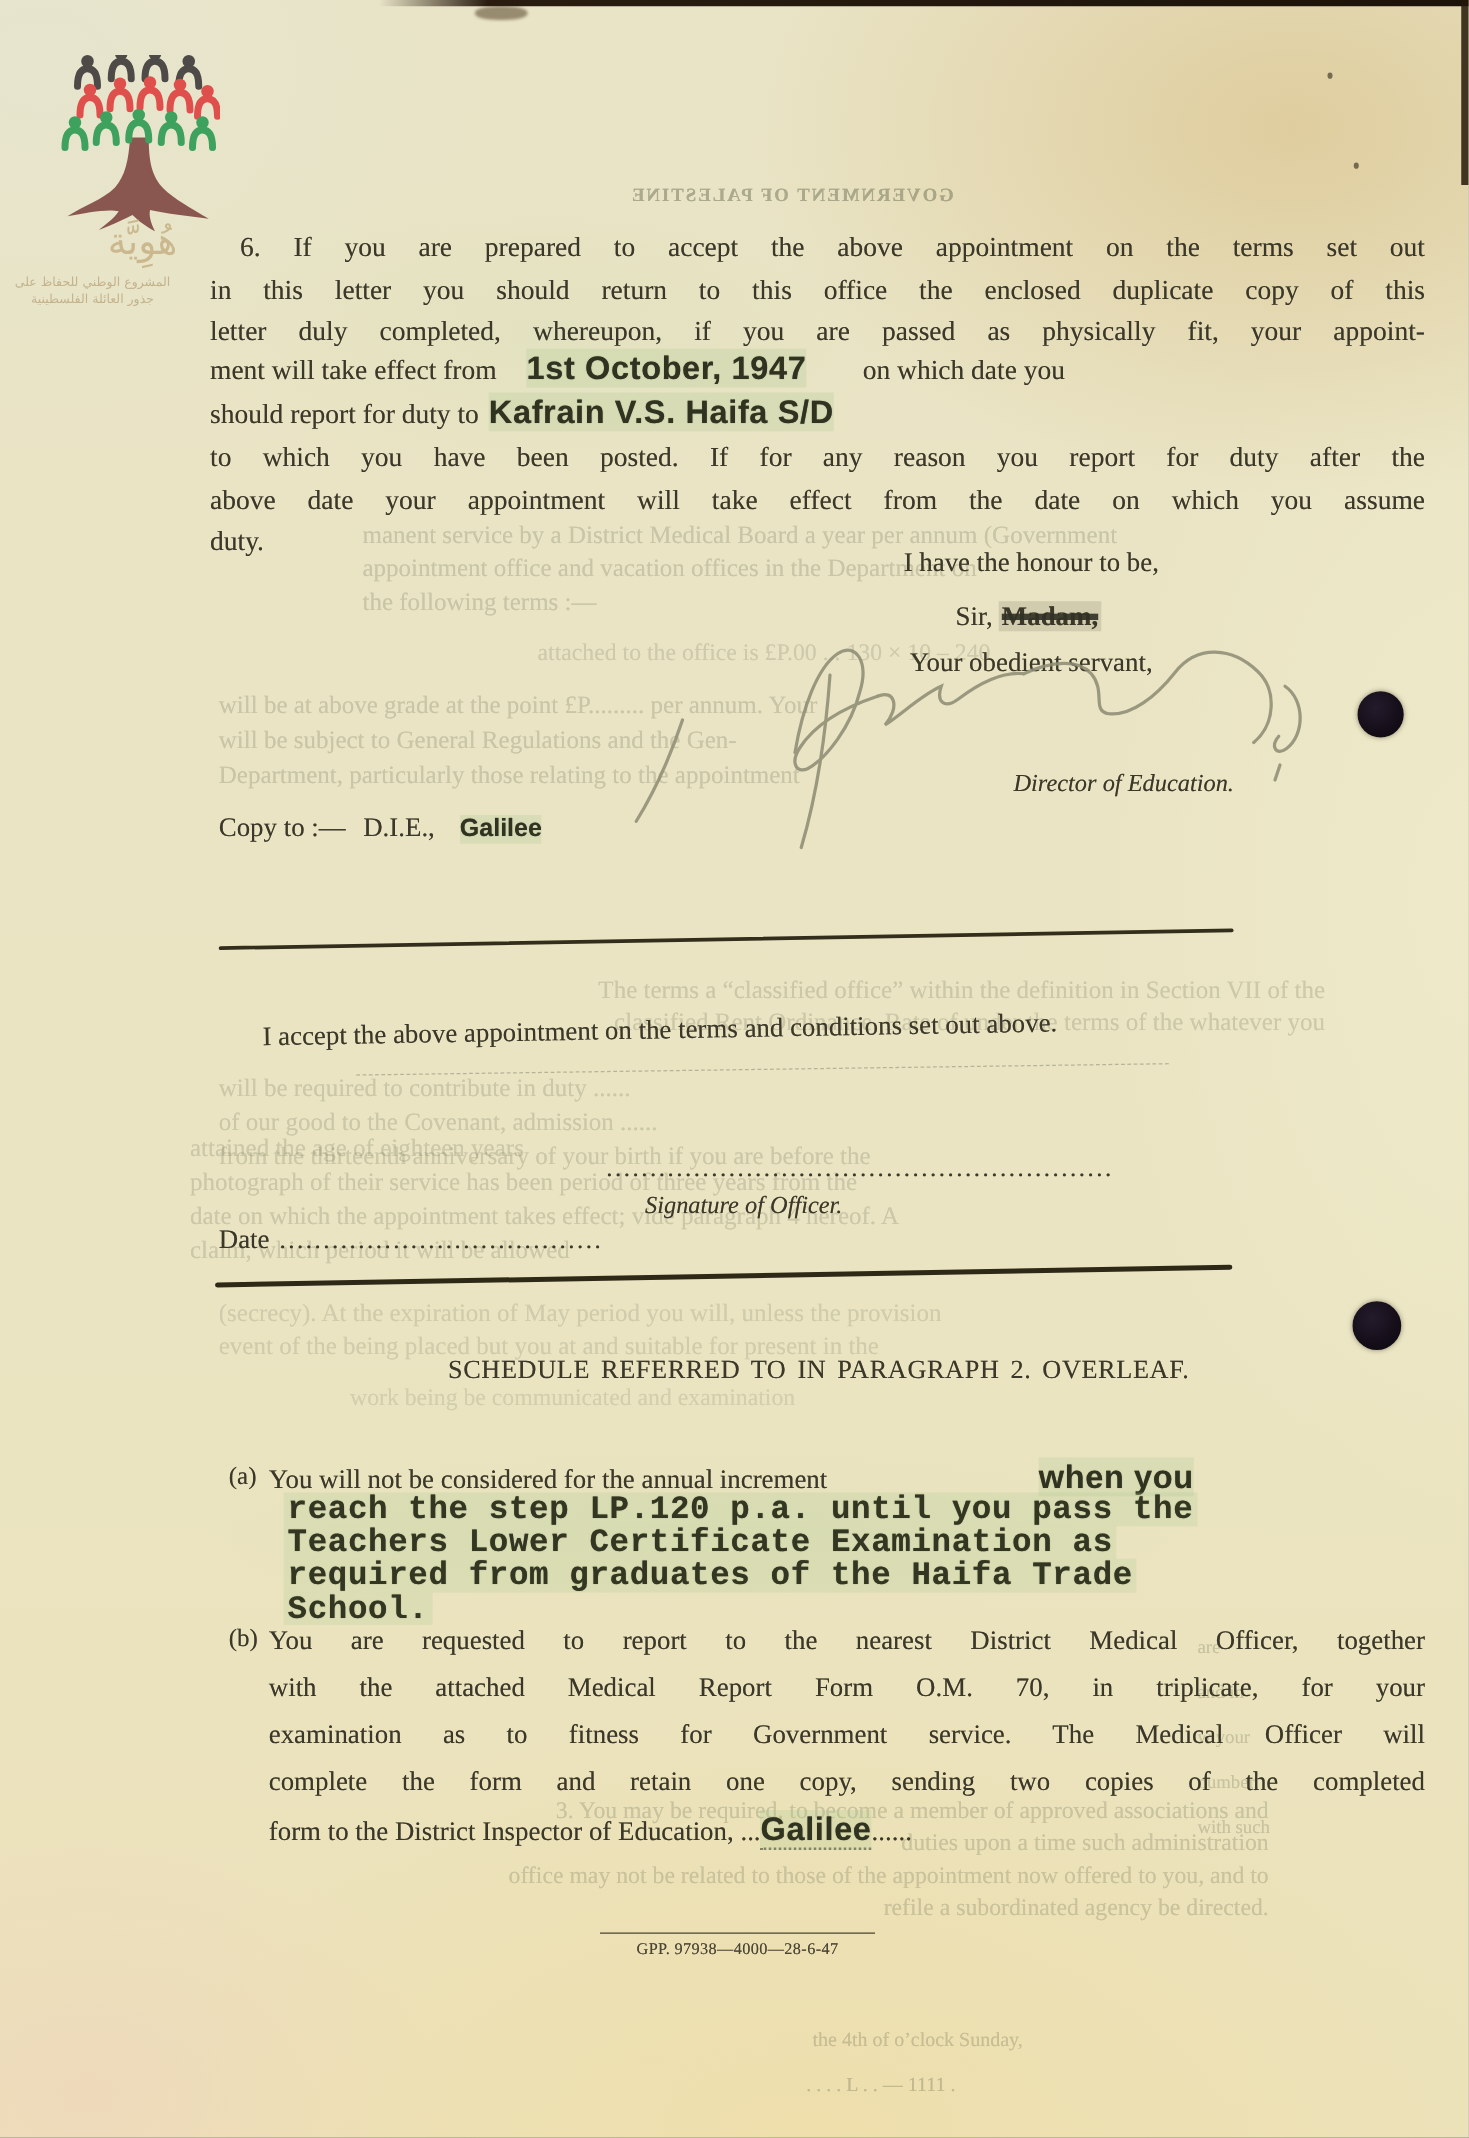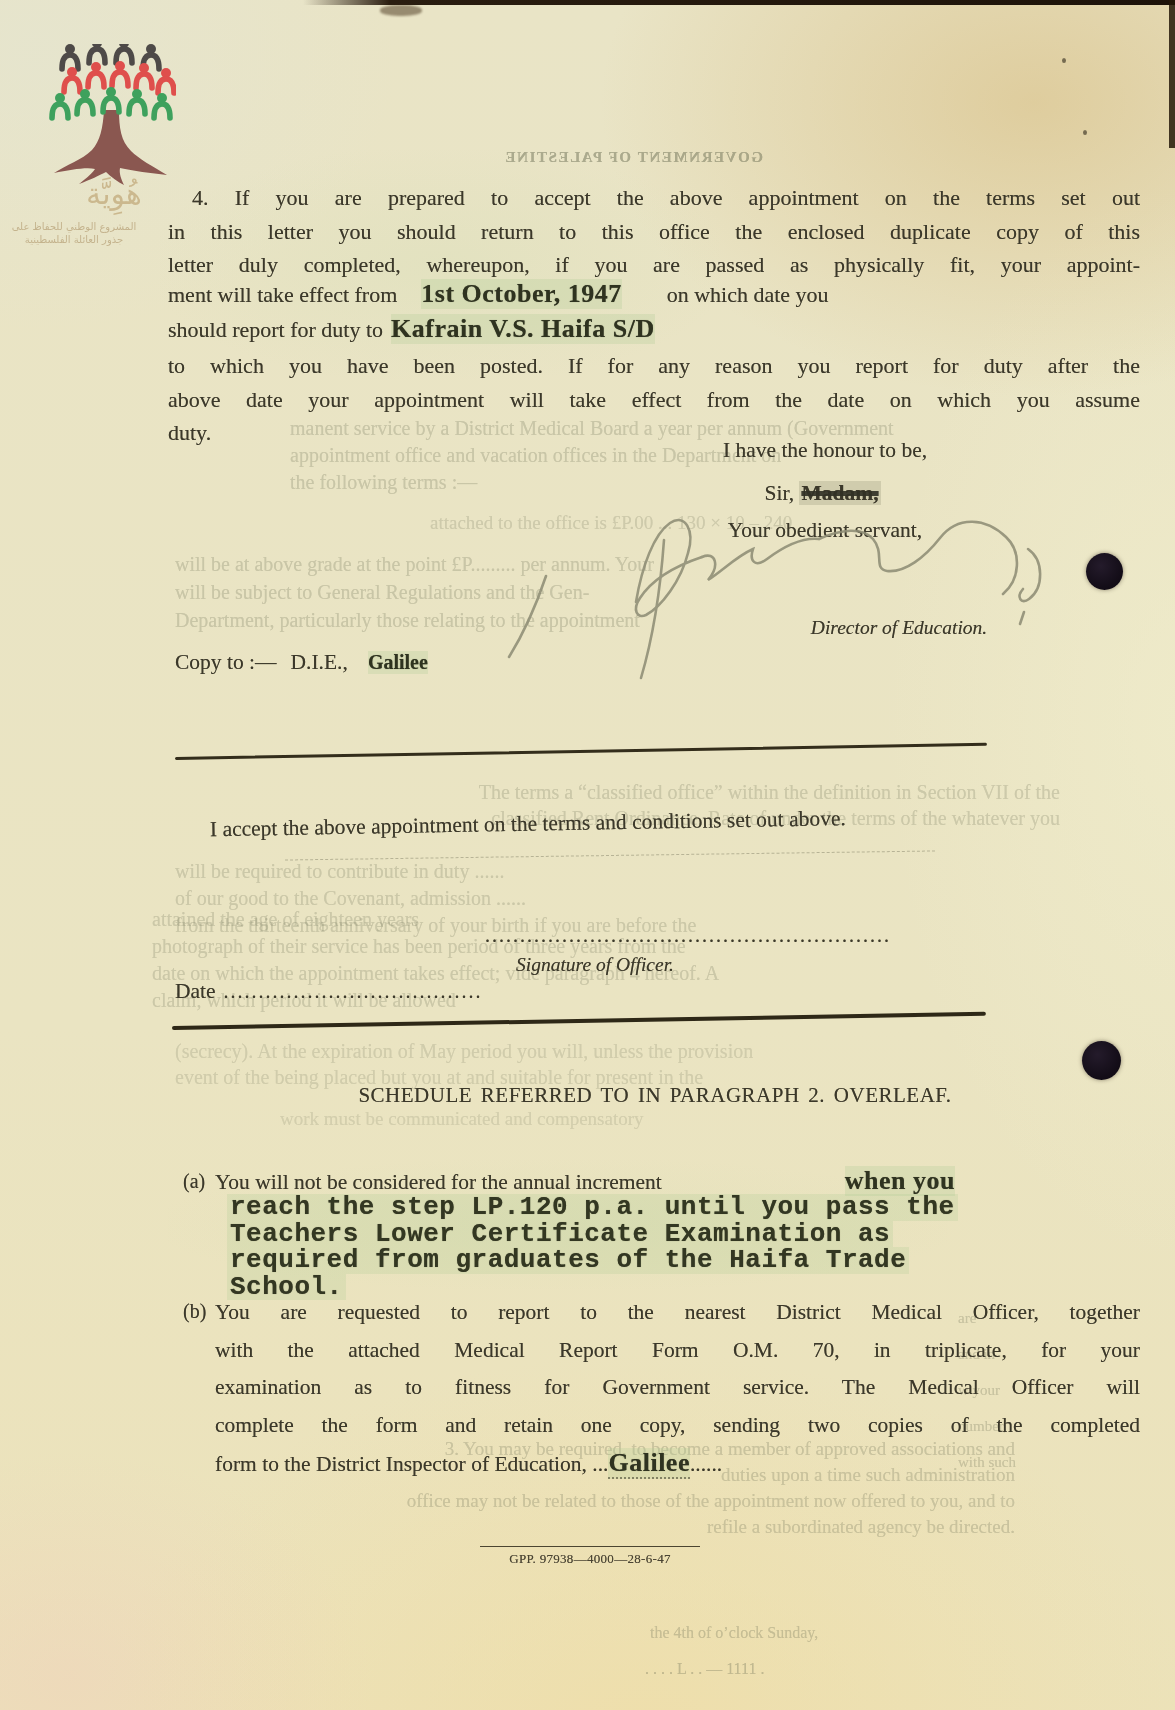--- a/index.html
+++ b/index.html
@@ -10,21 +10,21 @@
     background-image:
       radial-gradient(ellipse 620px 420px at 88% 6%, rgba(214,186,125,.55), transparent 70%),
       radial-gradient(ellipse 420px 760px at 101% 42%, rgba(241,238,205,.6), transparent 72%),
       radial-gradient(ellipse 760px 520px at 55% 101%, rgba(240,219,158,.5), transparent 72%),
       radial-gradient(ellipse 430px 320px at 6% 98%, rgba(240,206,188,.42), transparent 70%),
       radial-gradient(ellipse 520px 400px at 3% 3%, rgba(227,229,211,.55), transparent 70%),
       linear-gradient(180deg,#e9e4c6 0%,#eae4c2 60%,#ece2b9 100%);
   }
   .abs{position:absolute;}
   .serif{font-family:"Liberation Serif","DejaVu Serif",serif;text-shadow:0 0 .5px rgba(60,55,40,.55);}
-  .tw{font-family:Liberation Serif, serif;font-weight:bold;color:#2f3320;
+  .tw{font-family:Liberation Sans, sans-serif;font-weight:bold;color:#2f3320;
       text-shadow:0 0 .7px rgba(47,51,32,.65);}
   .scanlit{background:rgba(175,205,147,.27);box-decoration-break:clone;}
   .jline{text-align:justify;text-align-last:justify;}
   .center{text-align:center;}
   .italic{font-style:italic;}
   .nowrap{white-space:nowrap;overflow:hidden;}
 
   #top-edge{left:303px;top:0;width:872px;height:5px;
     background:linear-gradient(90deg,rgba(42,29,16,0),#2a1d10 10%,#1d130a);}
   #right-edge{left:1169px;top:0;width:6px;height:148px;background:#241808;opacity:.85;}
@@ -173,35 +173,35 @@
   <div class="abs" id="bleed-dashrule"></div>
   <div class="abs bleed serif" id="bleed6">will be required to contribute in duty ......
 of our good to the Covenant, admission ......
 from the thirteenth anniversary of your birth if you are before the</div>
   <div class="abs bleed serif" id="bleed7">attained the age of eighteen years
 photograph of their service has been period of three years from the
 date on which the appointment takes effect; vide paragraph 4 hereof. A
 claim, which period it will be allowed</div>
   <div class="abs bleed serif" id="bleed8">(secrecy).  At the expiration of May period you will, unless the provision
 event of the being placed but you at and suitable for present in the</div>
-  <div class="abs bleed serif" id="bleed9">work must be communicated and compensatory</div>
+  <div class="abs bleed serif" id="bleed9">work being be communicated and examination</div>
   <div class="abs bleed serif" id="bleed10">are
 and in
 w your
 number,
 with such</div>
   <div class="abs bleed serif" id="bleed11">3.  You may be required, to become a member of approved associations and
 duties upon a time such administration
 office may not be related to those of the appointment now offered to you, and to
 refile a subordinated agency be directed.</div>
   <div class="abs bleed serif" id="bleed12a">the 4th of o’clock Sunday,</div>
   <div class="abs bleed serif" id="bleed12b">. . . .  L . . — 1111 .</div>
 
   <div class="abs serif" id="p4-top">
-      <div class="jline">4.  If you are prepared to accept the above appointment on the terms set out</div>
+      <div class="jline">6.  If you are prepared to accept the above appointment on the terms set out</div>
       <div class="jline">in this letter you should return to this office the enclosed duplicate copy of this</div>
       <div class="jline">letter duly completed, whereupon, if you are passed as physically fit, your appoint-</div>
     </div>
   <div class="abs serif" id="line-date">
     <span>ment will take effect from</span>
     <span class="tw date-tw scanlit">1st October, 1947</span>
     <span class="suffix">on which date you</span>
   </div>
   <div class="abs serif" id="line-station">
     <span>should report for duty to</span>

